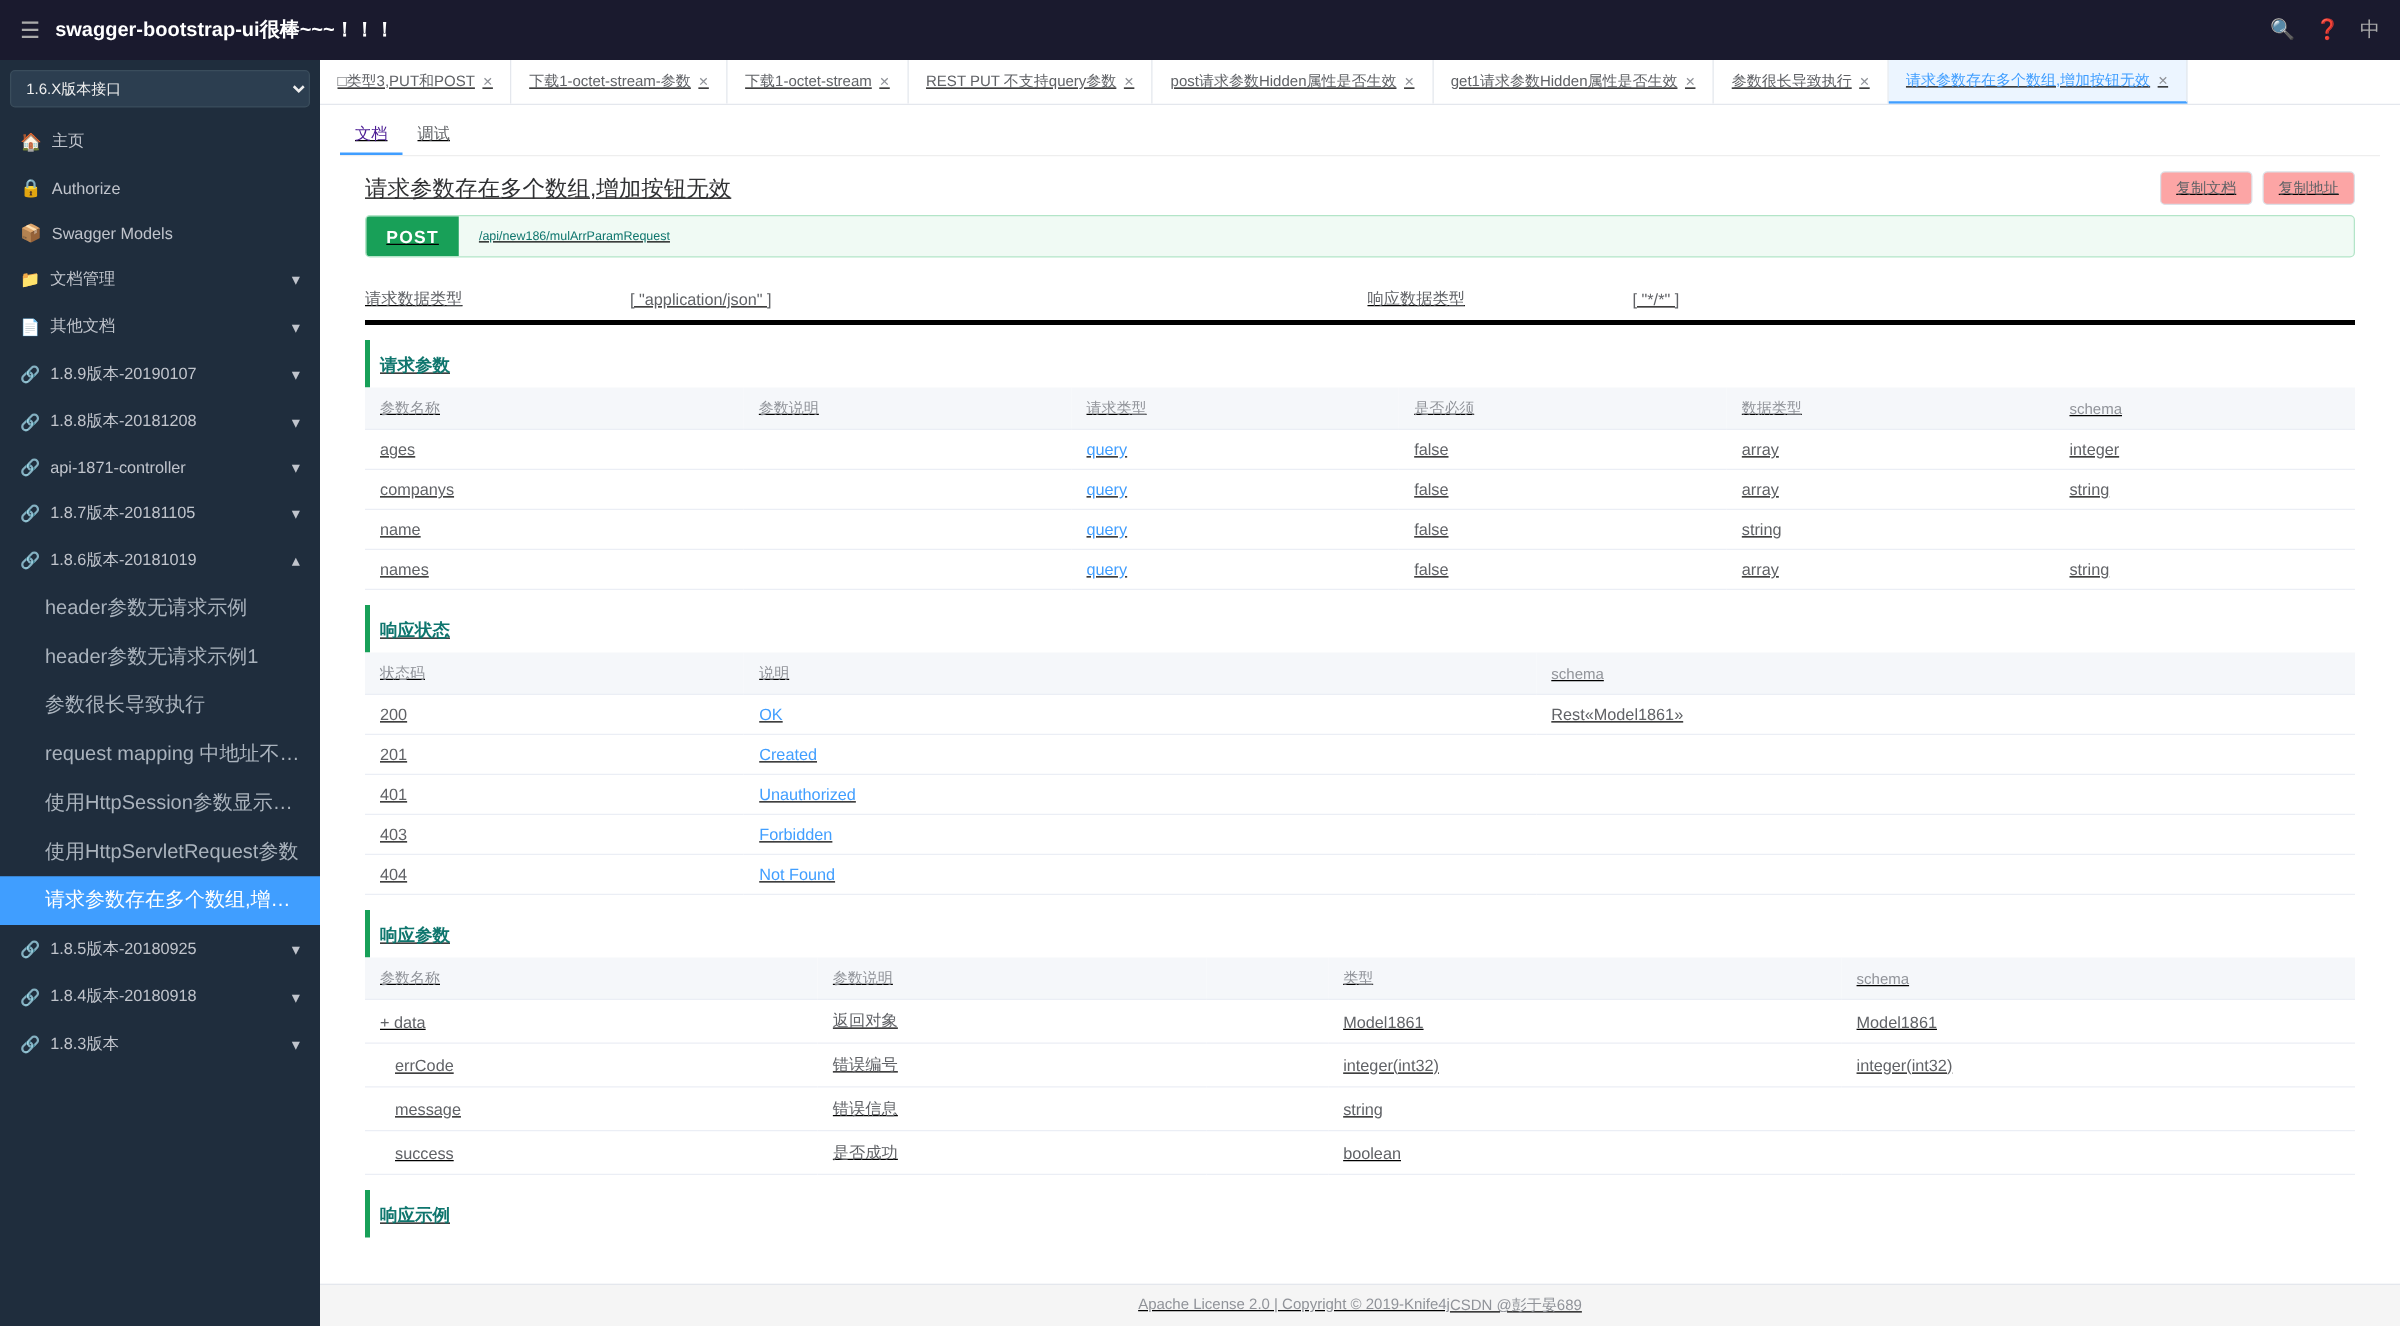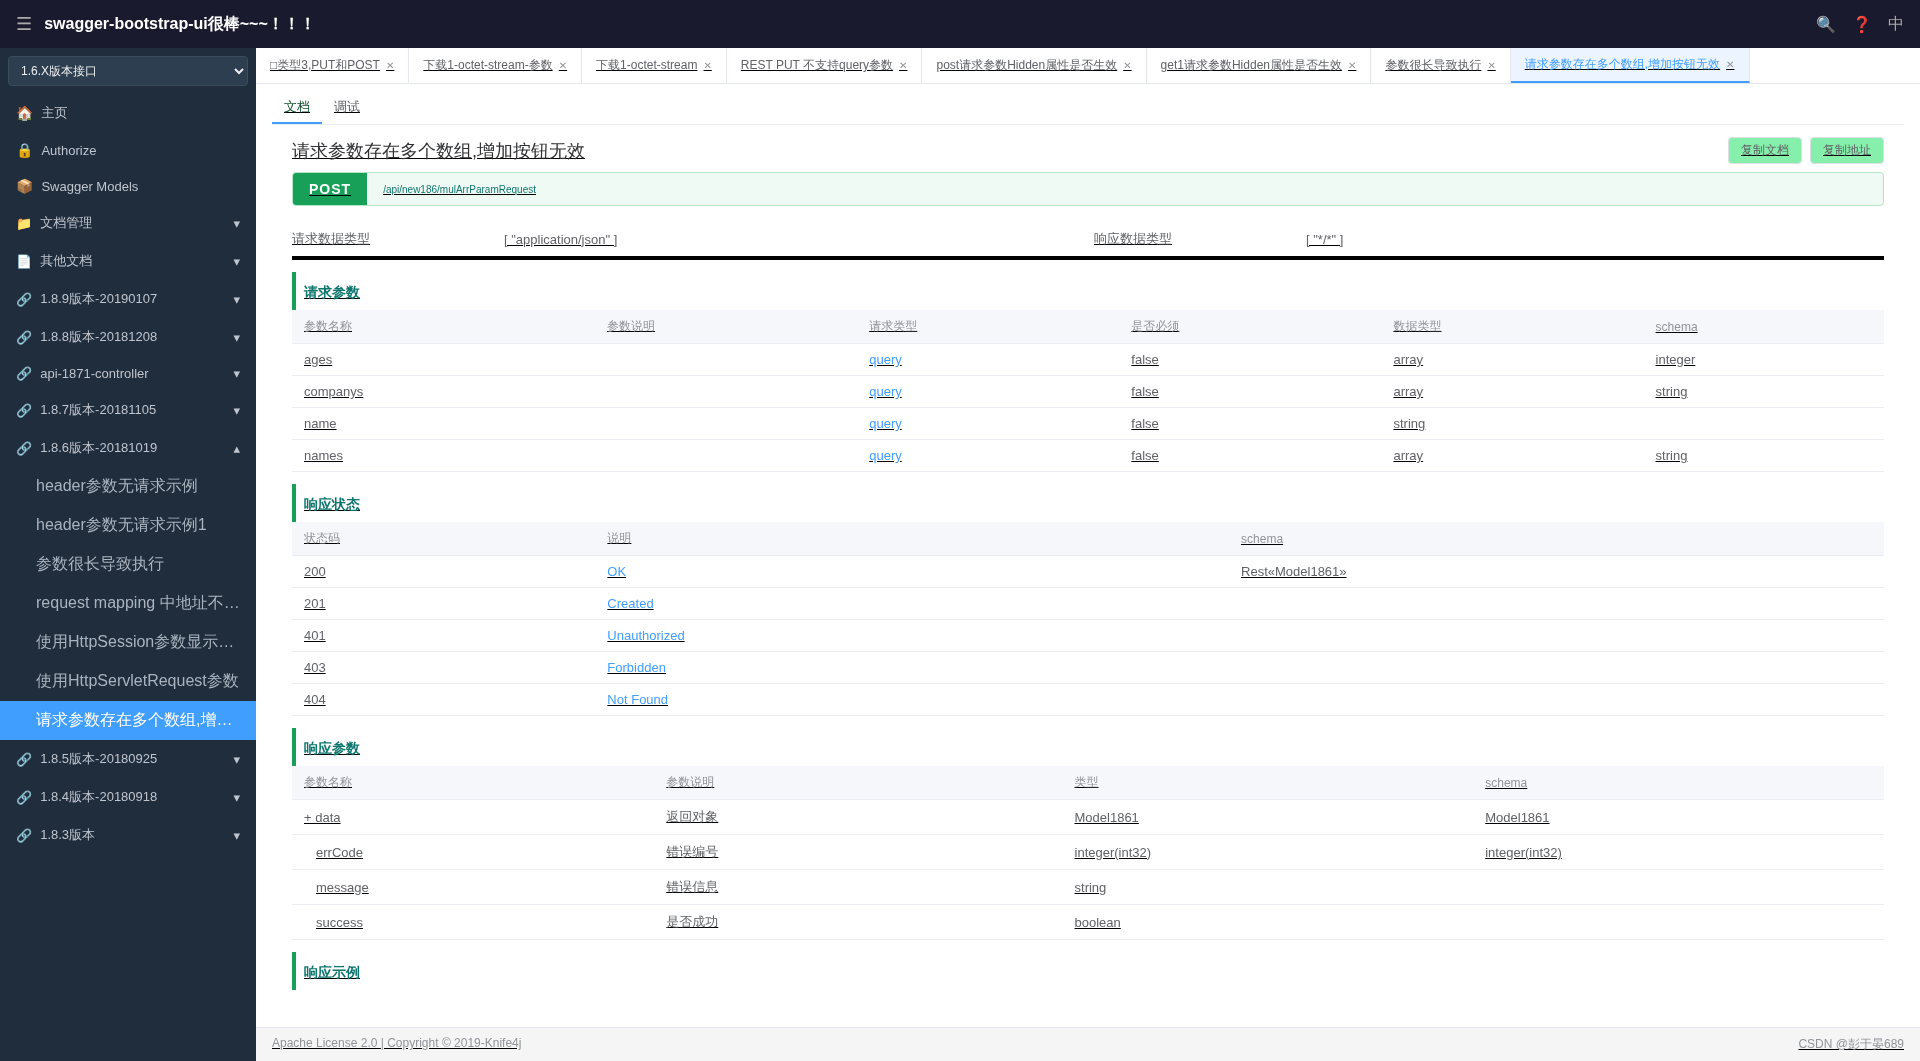--- a/index.html
+++ b/index.html
@@ -35,26 +35,26 @@
 
     
     .content-area { flex: 1; overflow-y: auto; padding: 0; }
 
     
     .doc-panel { padding: 0 20px 20px 20px; }
 
     
     .sub-tabs { display: flex; gap: 0; border-bottom: 1px solid #eee; margin-bottom: 0; padding: 8px 0 0 0; }
     .sub-tab { padding: 6px 12px; font-size: 13px; cursor: pointer; color: #606266; border-bottom: 2px solid transparent; }
-    .sub-tab.active { color: #14532d; border-bottom: 2px solid #409eff; }
+    .sub-tab.active { color: #4c1d95; border-bottom: 2px solid #409eff; }
 
     
     .page-title { font-size: 18px; font-weight: 500; color: #303133; padding: 12px 0 8px 0; display: flex; justify-content: space-between; align-items: center; }
     .page-title-actions { display: flex; gap: 8px; }
-    .btn-text { padding: 4px 12px; border: 1px solid #dcdfe6; border-radius: 4px; font-size: 12px; cursor: pointer; background: #86efac; color: #606266; }
+    .btn-text { padding: 4px 12px; border: 1px solid #dcdfe6; border-radius: 4px; font-size: 12px; cursor: pointer; background: #fca5a5; color: #606266; }
 
     
     .method-row { display: flex; align-items: center; gap: 0; margin-bottom: 16px; background: #f0faf4; border: 1px solid #b3e5c8; border-radius: 4px; overflow: hidden; }
     .method-badge { background: #18a058; color: #fff; padding: 8px 16px; font-weight: bold; font-size: 14px; letter-spacing: 1px; }
     .method-path { padding: 8px 16px; font-size: 10px; color: #0f766e; flex: 1; }
 
     
     .datatype-row { display: flex; align-items: center; padding: 8px 0; margin-bottom: 8px; border-bottom: 4px solid #000000; gap: 12px; }
     .datatype-label { color: #606266; width: 200px; }
     .datatype-value { color: #606266; flex: 1; }
@@ -63,21 +63,21 @@
     .section-header { font-size: 14px; font-weight: 600; color: #0f766e; padding: 12px 0 8px 8px; border-left: 4px solid #18a058; margin: 12px 0 0 0; }
 
     
     .param-table { width: 100%; border-collapse: collapse; margin-bottom: 8px; }
     .param-table th { background: #f5f7fa; color: #909399; font-size: 12px; font-weight: 500; padding: 8px 12px; text-align: left; border-bottom: 1px solid #ebeef5; }
     .param-table td { padding: 8px 12px; border-bottom: 1px solid #ebeef5; font-size: 13px; color: #606266; }
     .link-text { color: #409eff; text-decoration: none; cursor: pointer; }
     .indent-cell { padding-left: 24px !important; }
 
     
-    .footer { background: #f5f5f5; border-top: 1px solid #e4e7ed; padding: 8px 16px; text-align: center; font-size: 12px; color: #909399; display: flex; justify-content: space-between; flex-shrink: 0; }
+    .footer { background: #f5f5f5; border-top: 1px solid #e4e7ed; padding: 8px 5px; text-align: center; font-size: 12px; color: #909399; display: flex; justify-content: center; flex-shrink: 0; }
 
     
     ::-webkit-scrollbar { width: 6px; height: 6px; }
     ::-webkit-scrollbar-track { background: #f1f1f1; }
     ::-webkit-scrollbar-thumb { background: #c0c0c0; border-radius: 3px; }
   </style>
 </head>
 <body>
 
 <div class="topbar">

